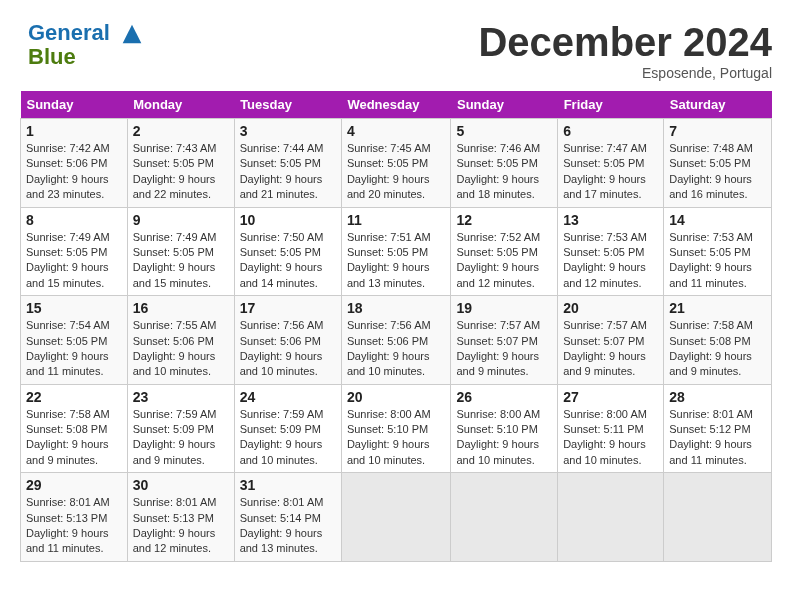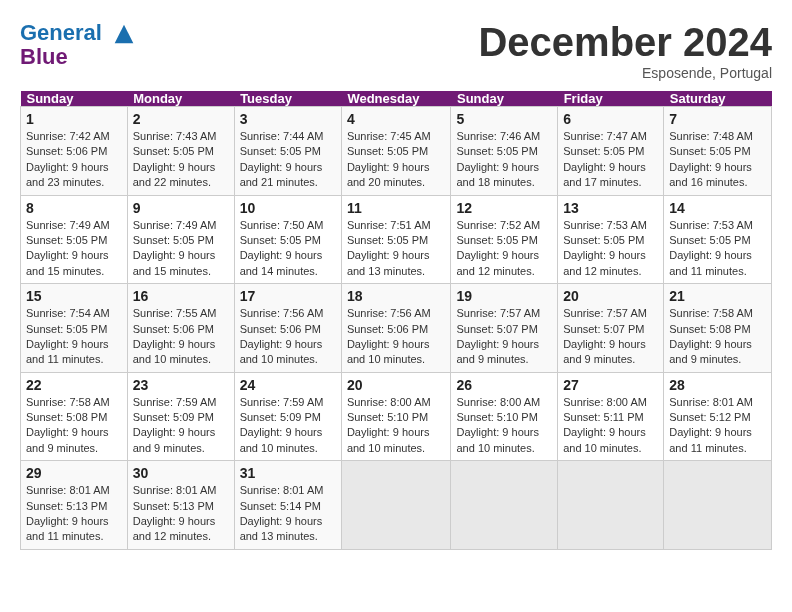--- a/index.html
+++ b/index.html
@@ -8,20 +8,21 @@
       background: #fff;
       width: 792px;
       min-height: 612px;
       padding: 20px;
     }
     .header {
       display: flex;
       justify-content: space-between;
       align-items: flex-start;
       margin-bottom: 10px;
+      margin-left: 8px;
     }
     .logo {
       display: flex;
       align-items: center;
     }
     .logo-text {
       font-size: 22px;
       font-weight: bold;
       color: #333;
       line-height: 1.1;
@@ -45,24 +46,24 @@
     .location {
       font-size: 14px;
       color: #555;
     }
     table {
       width: 100%;
       border-collapse: collapse;
       font-size: 11px;
     }
     thead tr th {
-      background: #701a75;
+      background: #a21caf;
       color: #fff;
       text-align: left;
-      padding: 0 6px;
+      padding: 6px 6px;
       font-size: 13px;
       font-weight: bold;
     }
     tbody tr td {
       border: 1px solid #ccc;
       vertical-align: top;
       padding: 4px 5px;
       width: 113px;
       height: 85px;
       background: #fff;
@@ -93,21 +94,21 @@
   <div class="logo">
     <div>
       <div style="display:flex;align-items:center;">
         <div class="logo-text">
           <span>General</span>
           <svg class="logo-icon" viewBox="0 0 30 30" style="display:inline;vertical-align:middle;margin-left:2px;">
             <polygon points="5,25 15,5 25,25" fill="#1a6faf"></polygon>
           </svg>
         </div>
       </div>
-      <div style="font-size:22px;font-weight:bold;color:#701a75;margin-top:-4px;">Blue</div>
+      <div style="font-size:22px;font-weight:bold;color:#4d7c0f;margin-top:-4px;">Blue</div>
     </div>
   </div>
   <div class="title-block">
     <div class="month-title">December 2024</div>
     <div class="location">Esposende, Portugal</div>
   </div>
 </div>
 
 <table>
   <thead>

